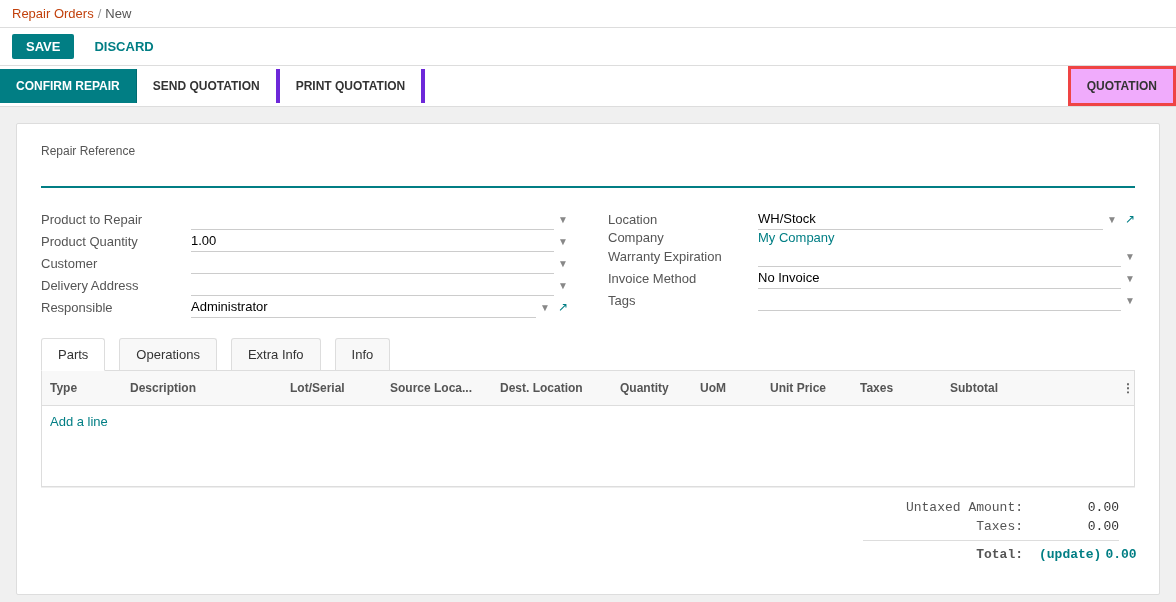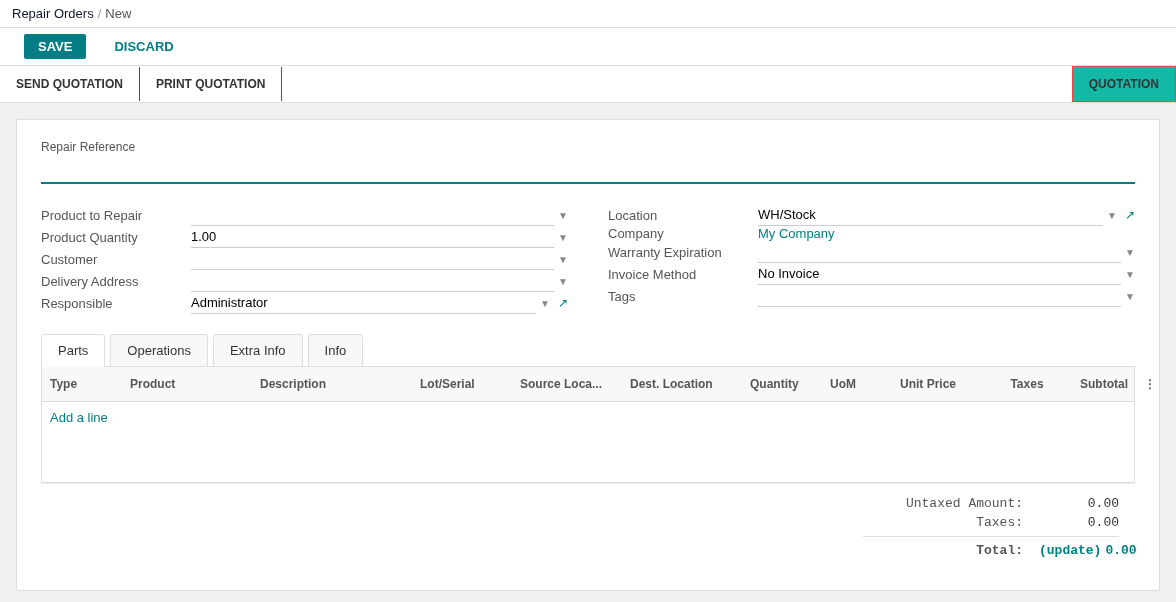--- a/index.html
+++ b/index.html
@@ -1,67 +1,67 @@
 <!DOCTYPE html>
 <html><head>
   <meta charset="utf-8">
   <style>
     * { box-sizing: border-box; margin: 0; padding: 0; }
     body { font-family: Arial, sans-serif; font-size: 13px; background: #f0f0f0; color: #333; }
 
     .top-bar { background: #fff; border-bottom: 1px solid #ddd; padding: 6px 12px; display: flex; align-items: center; gap: 6px; }
     .breadcrumb { display: flex; align-items: center; gap: 4px; font-size: 13px; }
-    .breadcrumb-link { color: #0f172a; cursor: pointer; text-align: right; }
+    .breadcrumb-link { color: #c2410c; cursor: pointer; text-align: right; }
     .breadcrumb-sep { color: #999; }
     .breadcrumb-current { color: #555; }
 
-    .toolbar { background: #fff; padding: 6px 24px; display: flex; align-items: flex-end; gap: 20px; border-bottom: 1px solid #ddd; }
+    .toolbar { background: #fff; padding: 6px 12px; display: flex; align-items: flex-end; gap: 12px; border-bottom: 1px solid #ddd; }
     .btn-save { background: #017e84; color: #fff; border: none; padding: 5px 14px; font-size: 13px; font-weight: bold; cursor: pointer; border-radius: 2px; }
     .btn-discard { background: none; border: none; color: #017e84; font-size: 13px; font-weight: bold; cursor: pointer; padding: 5px 8px; }
 
     .action-bar { background: #fff; border-bottom: 1px solid #ddd; display: flex; align-items: center; padding: 0; }
-    .action-btn { background: none; border: none; border-right: 1px solid #6d28d9; padding: 10px 16px; font-size: 12px; font-weight: bold; cursor: pointer; color: #333; white-space: nowrap; }
+    .action-btn { background: none; border: none; border-right: 4px solid #6d28d9; padding: 10px 16px; font-size: 12px; font-weight: bold; cursor: pointer; color: #333; white-space: nowrap; }
     .action-btn.primary { background: #017e84; color: #fff; border-right: 1px solid #006a70; }
-    .quotation-btn { margin-left: auto; border-left: 1px solid #ddd; border-right: none; background: #14b8a6; padding: 10px 16px; font-size: 12px; font-weight: bold; cursor: pointer; color: #333; border: 1px solid #ef4444; }
+    .quotation-btn { margin-left: auto; border-left: 1px solid #ddd; border-right: none; background: #f0abfc; padding: 10px 16px; font-size: 12px; font-weight: bold; cursor: pointer; color: #333; border: 3px solid #ef4444; }
 
     .main-content { padding: 16px; }
     .form-card { background: #fff; border: 1px solid #ddd; border-radius: 2px; padding: 20px 24px; }
 
     .repair-ref-label { font-size: 12px; color: #555; margin-bottom: 4px; }
     .repair-ref-input { width: 100%; border: none; border-bottom: 2px solid #017e84; outline: none; font-size: 14px; padding: 4px 0; margin-bottom: 20px; background: transparent; }
 
     .form-section { display: flex; gap: 40px; margin-bottom: 20px; }
     .form-col { flex: 1; }
     .form-row { display: flex; align-items: center; }
     .form-label { width: 150px; font-size: 13px; color: #555; flex-shrink: 0; }
     .form-field { flex: 1; display: flex; align-items: center; gap: 4px; }
     .form-select { flex: 1; border: none; border-bottom: 1px solid #ccc; outline: none; font-size: 13px; padding: 3px 0; background: transparent; appearance: none; cursor: pointer; }
     .dropdown-arrow { color: #888; font-size: 10px; cursor: pointer; }
     .external-link { color: #017e84; font-size: 12px; cursor: pointer; margin-left: 4px; }
     .company-link { color: #017e84; font-size: 13px; }
 
     .tabs { display: flex; border-bottom: 1px solid #ddd; margin-bottom: 0; }
-    .tab { padding: 8px 16px; font-size: 13px; cursor: pointer; border: 1px solid #ddd; border-bottom: none; margin-right: 5px; border-radius: 3px 3px 0 0; color: #333; background: #f8f8f8; }
+    .tab { padding: 8px 16px; font-size: 13px; cursor: pointer; border: 1px solid #ddd; border-bottom: none; margin-right: 14px; border-radius: 3px 3px 0 0; color: #333; background: #f8f8f8; }
     .tab.active { background: #fff; border-bottom: 1px solid #fff; margin-bottom: -1px; font-weight: normal; }
 
     .table-container { border: 1px solid #ddd; border-top: none; }
     .table-header { display: flex; background: #f8f8f8; border-bottom: 1px solid #ddd; font-size: 12px; font-weight: bold; color: #555; padding: 6px 0; }
     .table-header .th { padding: 4px 8px; }
     .add-line { color: #017e84; font-size: 13px; cursor: pointer; padding: 8px; display: inline-block; }
 
     .col-type { width: 80px; flex-shrink: 0; }
     .col-product { width: 130px; flex-shrink: 0; }
     .col-desc { width: 160px; flex-shrink: 0; }
     .col-lot { width: 100px; flex-shrink: 0; }
     .col-source { width: 110px; flex-shrink: 0; }
     .col-dest { width: 120px; flex-shrink: 0; }
     .col-qty { width: 80px; flex-shrink: 0; }
     .col-uom { width: 70px; flex-shrink: 0; }
     .col-price { width: 90px; flex-shrink: 0; }
-    .col-taxes { width: 90px; flex-shrink: 0; text-align: center; }
+    .col-taxes { width: 90px; flex-shrink: 0; }
     .col-subtotal { flex: 1; }
     .col-menu { width: 20px; flex-shrink: 0; }
 
     .table-body { min-height: 80px; }
 
     .totals-section { padding: 12px 16px; border-top: 1px solid #eee; display: flex; flex-direction: column; align-items: flex-end; gap: 4px; }
     .totals-row { display: flex; gap: 16px; font-size: 13px; font-family: Liberation Mono, monospace; }
     .totals-label { color: #555; text-align: right; width: 160px; }
     .totals-value { text-align: right; width: 80px; }
     .totals-row.total-final { font-weight: bold; border-top: 1px solid #ddd; padding-top: 6px; margin-top: 2px; }
@@ -78,20 +78,21 @@
     <span class="breadcrumb-current">New</span>
   </div>
 </div>
 
 <div class="toolbar">
   <button class="btn-save">SAVE</button>
   <button class="btn-discard">DISCARD</button>
 </div>
 
 <div class="action-bar">
+  <button class="action-btn primary">CONFIRM REPAIR</button>
   <button class="action-btn">SEND QUOTATION</button>
   <button class="action-btn">PRINT QUOTATION</button>
   <button class="quotation-btn">QUOTATION</button>
 </div>
 
 <div class="main-content">
   <div class="form-card">
 
     <div>
       <div class="repair-ref-label">Repair Reference</div>
@@ -191,21 +192,20 @@
     <div class="tabs">
       <div class="tab active">Parts</div>
       <div class="tab">Operations</div>
       <div class="tab">Extra Info</div>
       <div class="tab">Info</div>
     </div>
 
     <div class="table-container">
       <div class="table-header">
         <div class="th col-type">Type</div>
-        <div class="th col-product">Product</div>
         <div class="th col-desc">Description</div>
         <div class="th col-lot">Lot/Serial</div>
         <div class="th col-source">Source Loca...</div>
         <div class="th col-dest">Dest. Location</div>
         <div class="th col-qty">Quantity</div>
         <div class="th col-uom">UoM</div>
         <div class="th col-price">Unit Price</div>
         <div class="th col-taxes">Taxes</div>
         <div class="th col-subtotal">Subtotal</div>
         <div class="th col-menu">⋮</div>

